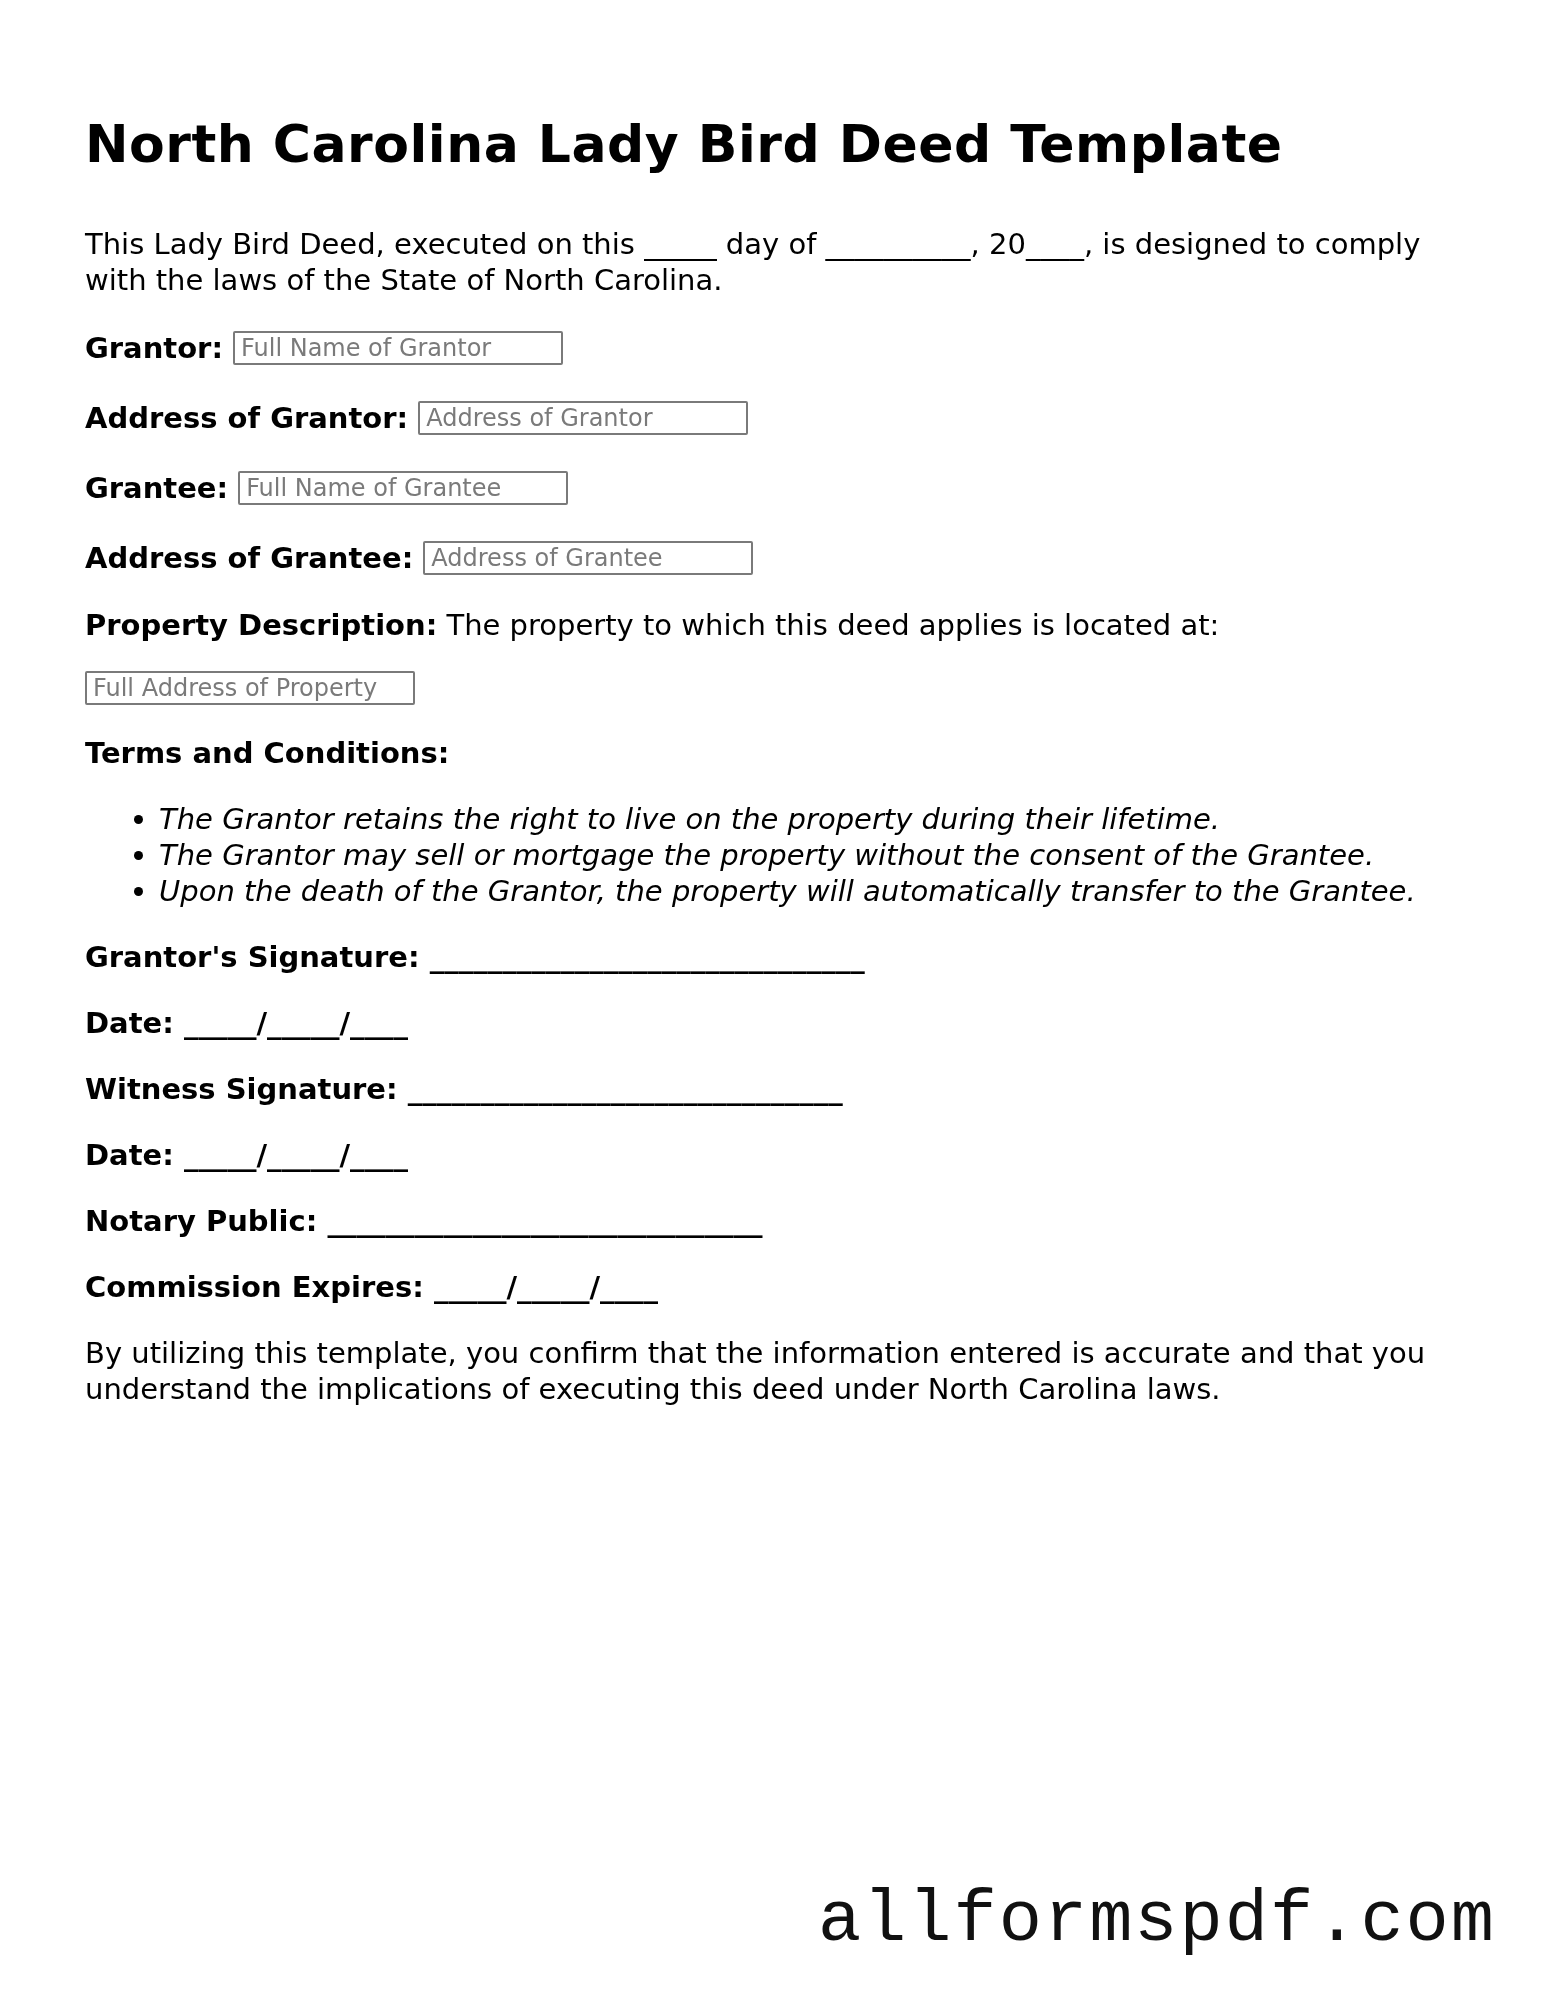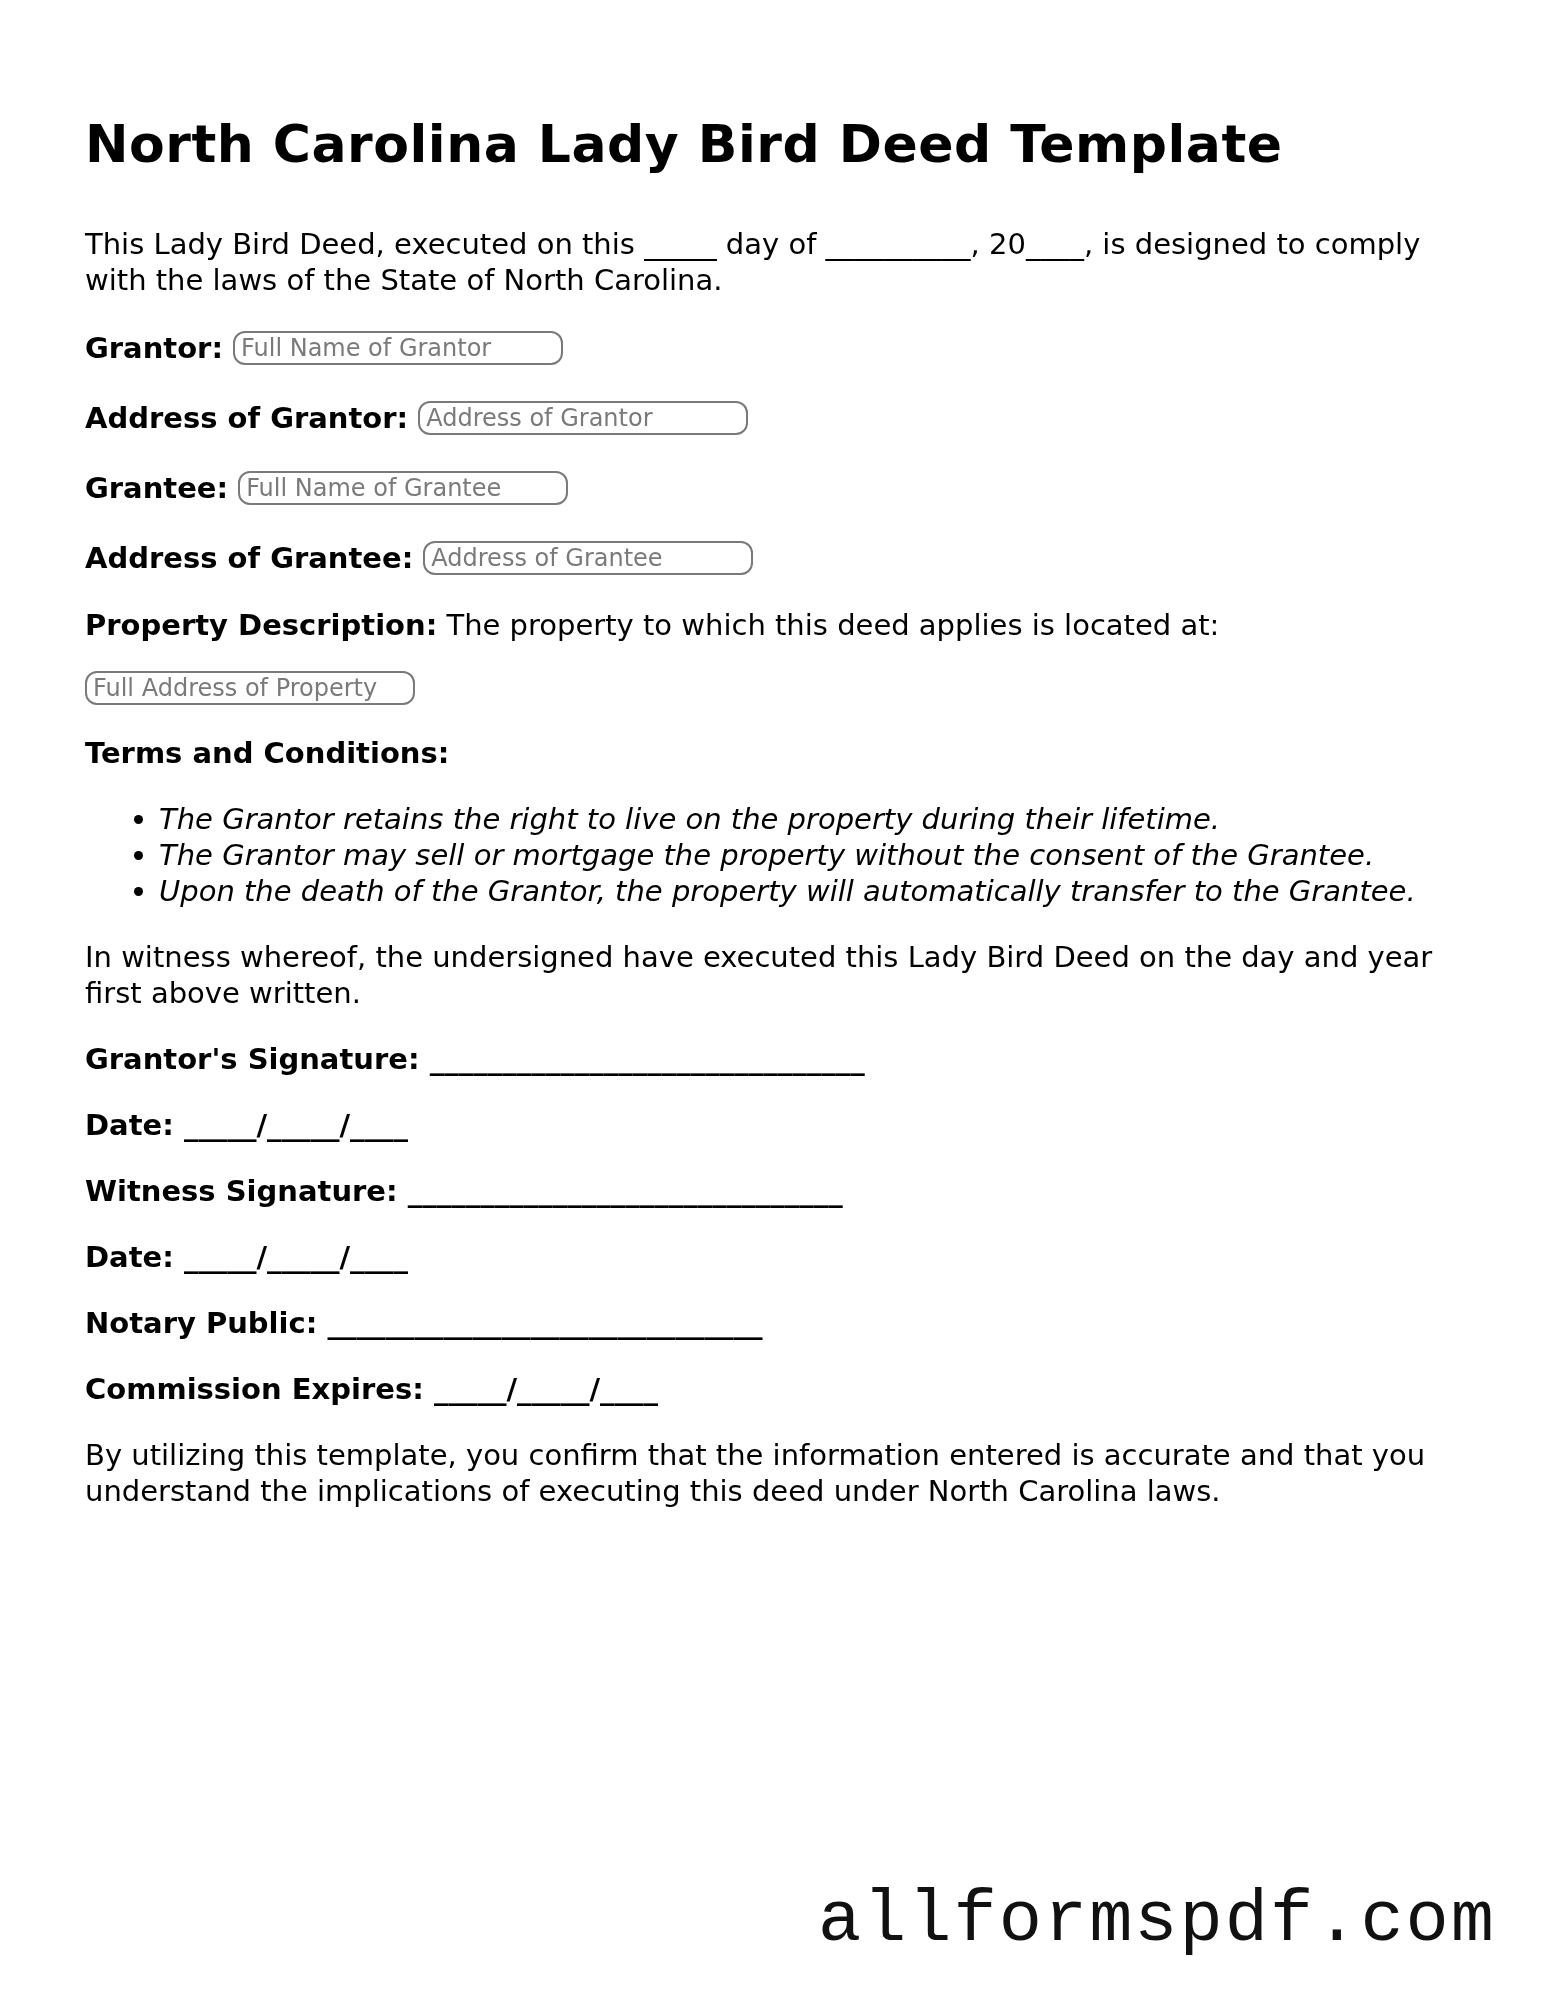--- a/index.html
+++ b/index.html
@@ -12,21 +12,21 @@
     font-family: "DejaVu Sans", sans-serif; font-weight: bold;
     font-size: 52px; line-height: 72px; margin: 0; padding-top: 108px;
     letter-spacing: 0.5px;
   }
   p, li, .row { font-size: 29px; line-height: 36px; }
   p { margin: 0; }
   .intro { margin-top: 46px; }
   .row { margin-top: 30px; display: flex; align-items: center; height: 40px; }
   .row b { font-weight: bold; margin-right: 10px; }
   .field {
-    width: 330px; height: 34px; border: 2px solid #7a7a7a; border-radius: 12px;
+    width: 330px; height: 34px; border: 2px solid #7a7a7a; border-radius: 2px;
     font-family: "DejaVu Sans", sans-serif; font-size: 24px; color: #6d6d6d;
     padding: 0 6px; box-sizing: border-box; background: #fff;
   }
   .field::placeholder { color: #7a7a7a; }
   .propdesc { margin-top: 29px; }
   .propfield { margin-top: 28px; }
   .terms { margin-top: 30px; font-weight: bold; }
   ul { margin: 30px 0 0 0; padding-left: 74px; }
   li { margin: 0; font-style: italic; }
   .witness { margin-top: 30px; }
@@ -69,21 +69,20 @@
     <input class="field" type="text" placeholder="Full Address of Property" style="">
   </div>
 
   <p class="terms">Terms and Conditions:</p>
   <ul>
     <li>The Grantor retains the right to live on the property during their lifetime.</li>
     <li>The Grantor may sell or mortgage the property without the consent of the Grantee.</li>
     <li>Upon the death of the Grantor, the property will automatically transfer to the Grantee.</li>
   </ul>
 
-  <p class="witness">In witness whereof, the undersigned have executed this Lady Bird Deed on the day and year first above written.</p>
 
   <div class="sig"><span>Grantor's Signature:</span> <span class="blank">______________________________</span></div>
   <div class="sig"><span>Date:</span> <span class="blank">_____/_____/____</span></div>
   <div class="sig"><span>Witness Signature:</span> <span class="blank">______________________________</span></div>
   <div class="sig"><span>Date:</span> <span class="blank">_____/_____/____</span></div>
   <div class="sig"><span>Notary Public:</span> <span class="blank">______________________________</span></div>
   <div class="sig"><span>Commission Expires:</span> <span class="blank">_____/_____/____</span></div>
 
   <p class="closing">By utilizing this template, you confirm that the information entered is accurate and that you understand the implications of executing this deed under North Carolina laws.</p>
 </div>

